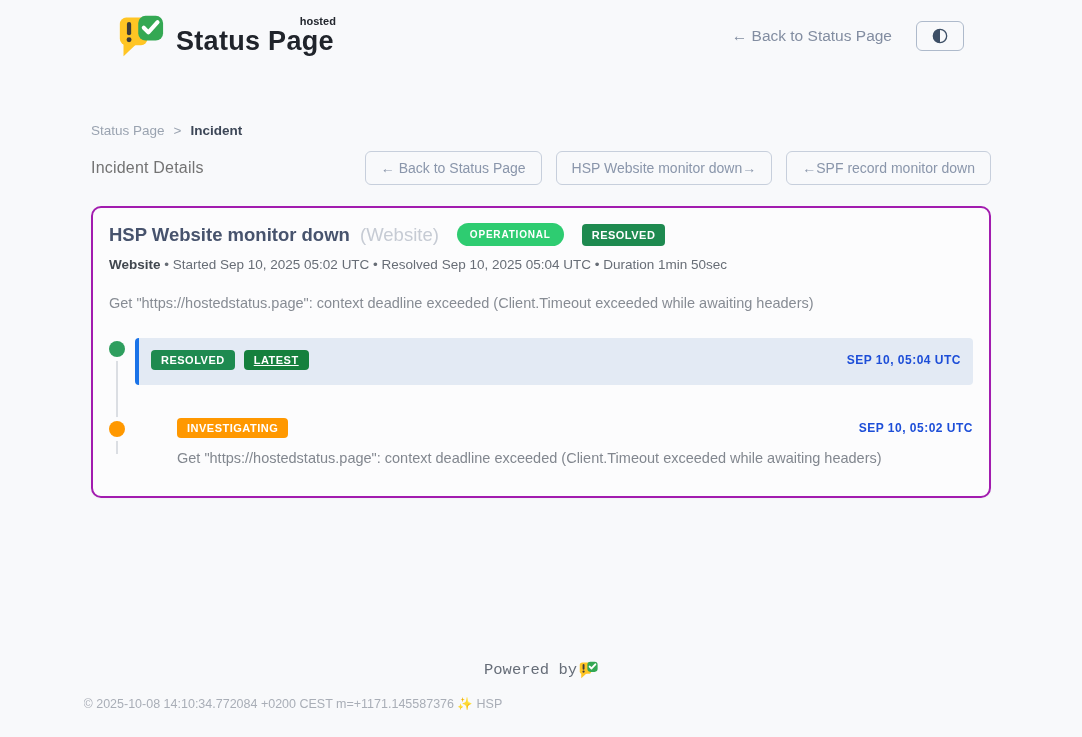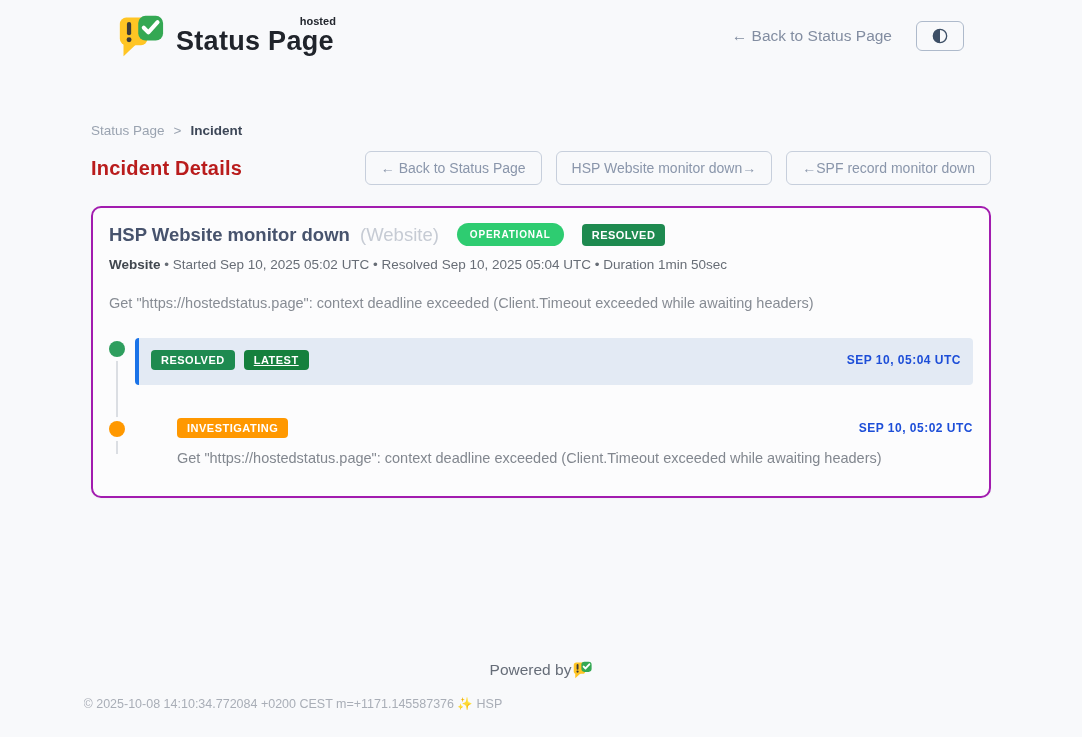--- a/index.html
+++ b/index.html
@@ -29,21 +29,21 @@
 
   
   main { flex: 1; }
   .container { width: 900px; margin: 0 auto; }
   .breadcrumb { margin-top: 65px; font-size: 13.5px; display: flex; gap: 9px; align-items: center; }
   .crumb-root { color: #9aa3b0; text-decoration: none; cursor: pointer; }
   .crumb-sep { color: #9aa3b0; }
   .crumb-current { color: #3d4757; font-weight: 700; }
 
   .title-row { margin-top: 13px; display: flex; align-items: center; justify-content: space-between; }
-  .page-title { font-size: 20px; font-weight: 700; color: #b91c1c; letter-spacing: .2px; }
+  .page-title { font-size: 16px; font-weight: 400; color: #737373; letter-spacing: .2px; }
   .nav-buttons { display: flex; gap: 14px; }
   .nav-btn {
     background: #f8f9fb; border: 1px solid #c7cfdc; border-radius: 6px;
     color: #8a96ab; font-size: 14px; font-family: inherit; padding: 8px 15px; cursor: pointer; white-space: nowrap;
   }
 
   
   .card {
     margin-top: 21px; background: #fcfcfd; border: 2px solid #a21caf;
     border-radius: 10px; padding: 15px 16px 30px; box-shadow: 0 1px 2px rgba(30,40,60,.03);
@@ -88,21 +88,21 @@
   .badge-resolved { background: #1e8a50; }
   .badge-latest { background: #15803d; text-decoration: underline; }
   .badge-investigating { background: #ff9800; }
   .tl-time { margin-left: auto; font-size: 12px; font-weight: 700; color: #1d4ed8; letter-spacing: .5px; }
   .tl-msg { margin-top: 12px; font-size: 14.5px; color: #82878f; }
 
   
   footer { padding-bottom: 26px; }
   .powered {
     display: flex; justify-content: center; align-items: center; gap: 2px;
-    color: #666d78; font-size: 15.5px; text-decoration: none; cursor: pointer;
+    color: #666d78; font-size: 15.5px; text-decoration: none; cursor: pointer; font-family: Liberation Mono, monospace;
   }
   .copyright { margin-top: 17px; text-align: left; color: #a9aeb7; font-size: 12.5px; }
   .sparkle { color: #f3c13a; }
 </style>
 </head>
 <body>
 
 <div class="viewport">
 
   <header>

